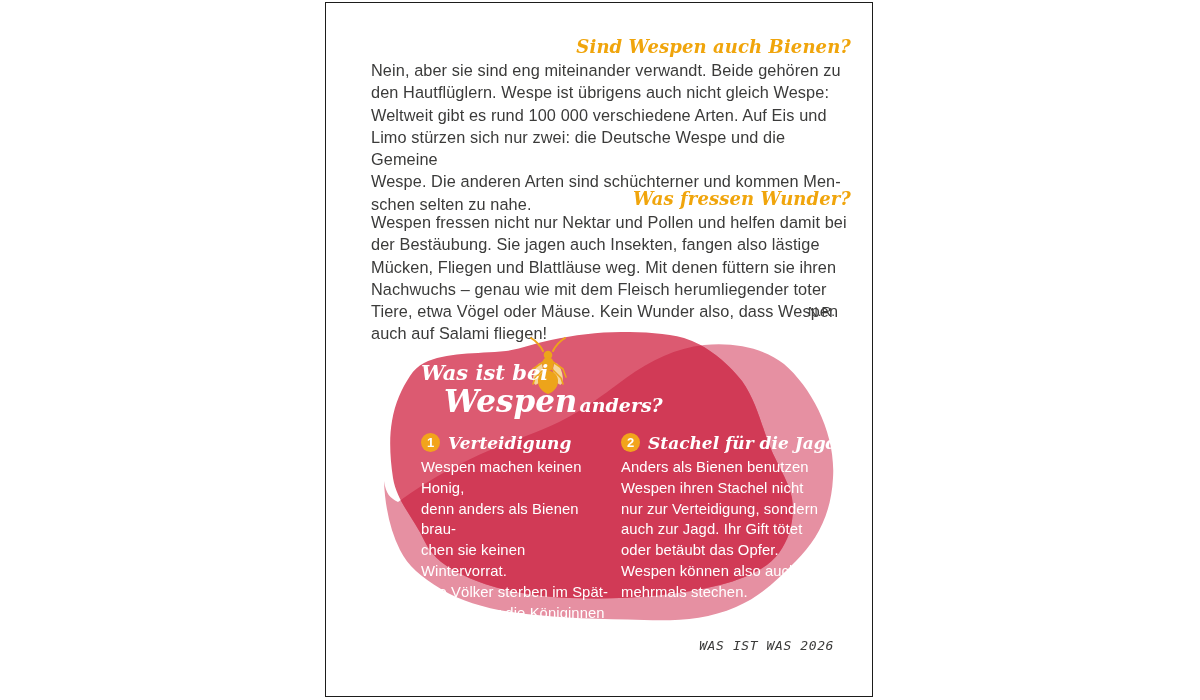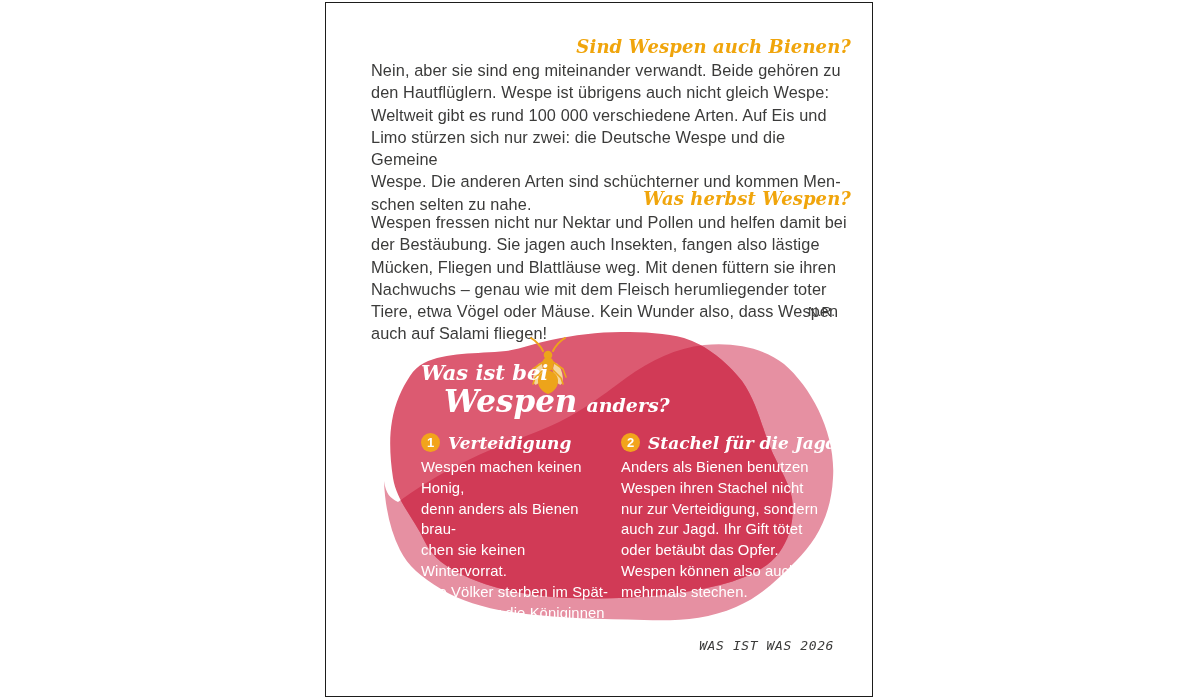--- a/index.html
+++ b/index.html
@@ -26,21 +26,21 @@
     position:absolute;right:37px;top:301px;
     font-size:13.5px;color:#3b3b3a;
   }
   .blob-svg{position:absolute;left:50px;top:323px;}
   .ititle{
     position:absolute;left:95px;top:358px;color:#ffffff;
     font-family:"DejaVu Serif","Liberation Serif",serif;
     font-style:italic;font-weight:700;
   }
   .ititle .l1{font-size:21px;line-height:23px;}
-  .ititle .l2{margin-left:23px;display:flex;align-items:baseline;gap:9px;margin-top:1px;}
+  .ititle .l2{margin-left:23px;display:flex;align-items:baseline;gap:2px;margin-top:1px;}
   .ititle .big{font-size:31px;line-height:32px;}
   .ititle .small{font-size:19px;}
   .icol{position:absolute;top:429px;color:#fff;}
   .icol.c1{left:95px;width:192px;}
   .icol.c2{left:295px;width:198px;}
   .badge-row{display:flex;align-items:center;gap:8px;height:20px;}
   .badge{
     width:19px;height:19px;border-radius:50%;background:#f2a41c;
     color:#ffffff;font-weight:700;font-size:13px;line-height:19px;
     text-align:center;flex:0 0 auto;
@@ -66,21 +66,21 @@
 <div class="page">
 
   <div class="heading" style="top:34px">Sind Wespen auch Bienen?</div>
   <div class="bodytext" style="top:56px">Nein, aber sie sind eng miteinander verwandt. Beide gehören zu
 den Hautflüglern. Wespe ist übrigens auch nicht gleich Wespe:
 Weltweit gibt es rund 100 000 verschiedene Arten. Auf Eis und
 Limo stürzen sich nur zwei: die Deutsche Wespe und die Gemeine
 Wespe. Die anderen Arten sind schüchterner und kommen Men-
 schen selten zu nahe.</div>
 
-  <div class="heading" style="top:186px">Was herbst Wespen?</div>
+  <div class="heading" style="top:186px">Was fressen Wunder?</div>
   <div class="bodytext" style="top:208px">Wespen fressen nicht nur Nektar und Pollen und helfen damit bei
 der Bestäubung. Sie jagen auch Insekten, fangen also lästige
 Mücken, Fliegen und Blattläuse weg. Mit denen füttern sie ihren
 Nachwuchs – genau wie mit dem Fleisch herumliegender toter
 Tiere, etwa Vögel oder Mäuse. Kein Wunder also, dass Wespen
 auch auf Salami fliegen!</div>
 
   <div class="author">N.R.</div>
 
   <svg class="blob-svg" width="470" height="305" viewBox="0 0 470 305">

